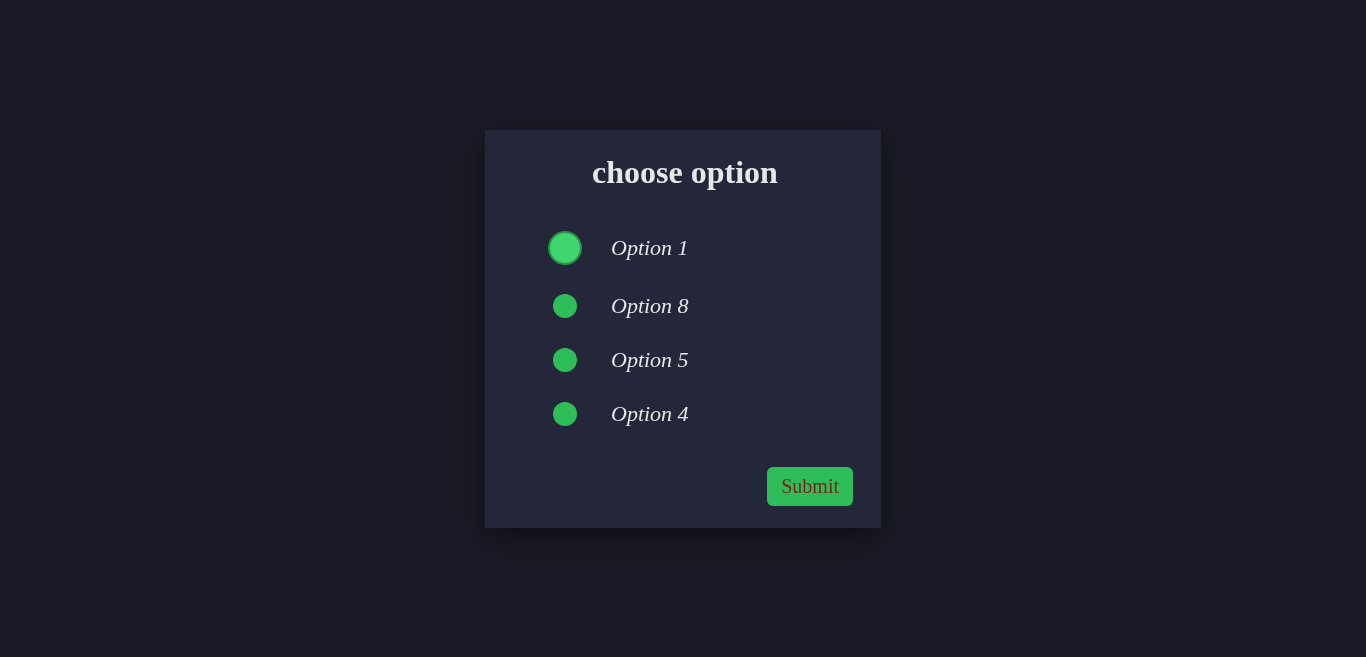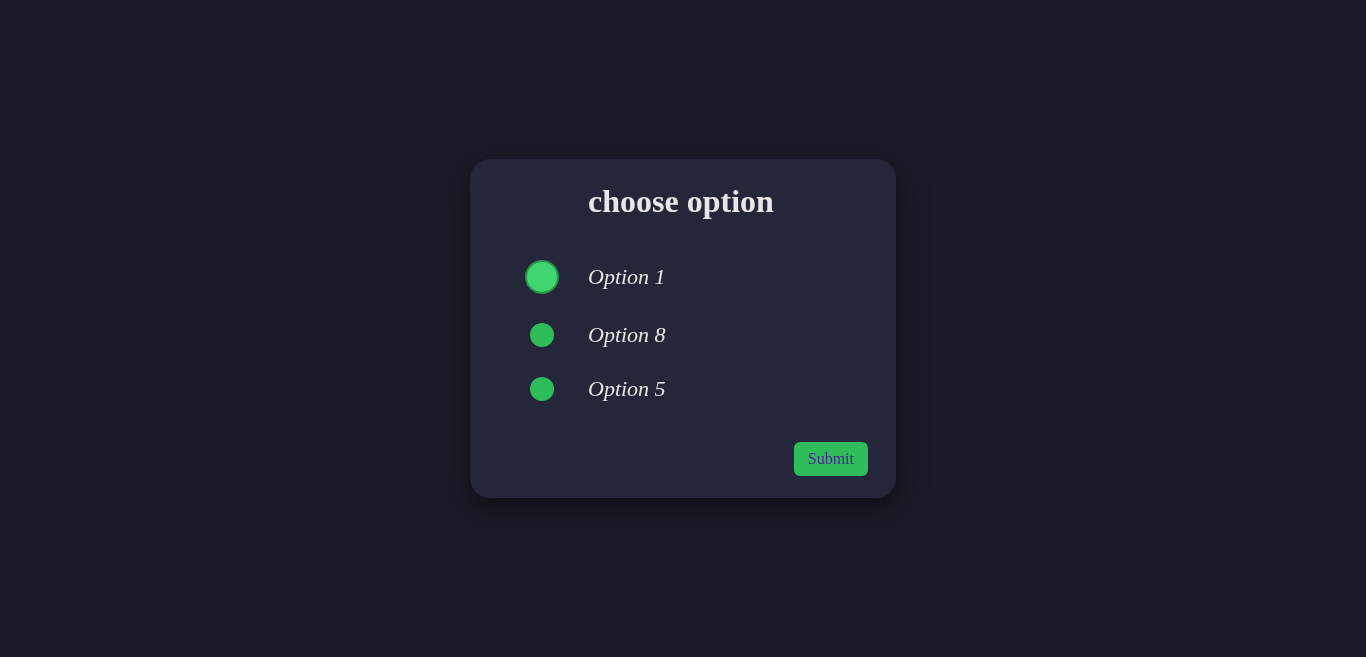--- a/index.html
+++ b/index.html
@@ -11,24 +11,24 @@
       width: 1366px;
       height: 657px;
       background-color: #1a1b26;
       display: flex;
       align-items: center;
       justify-content: center;
       font-family: "Comic Sans MS", "Comic Sans", cursive;
       color: #e0e0e0;
     }
     .card {
-      width: 426px;
+      width: 396px;
       background-color: #24273a;
-      border-radius: 20px;
-      padding: 24px 28px 22px 24px;
+      border-radius: 0;
+      padding: 24px 28px 22px 32px;
       box-shadow: 0 10px 30px rgba(0,0,0,0.5);
       position: relative;
     }
     .title {
       text-align: center;
       font-size: 32px;
       font-weight: bold;
       color: #e7e7e7;
       margin-bottom: 40px;
     }
@@ -64,25 +64,25 @@
       font-size: 22px;
       font-style: italic;
       color: #e6e6e6;
     }
     .submit-row {
       display: flex;
       justify-content: flex-end;
     }
     .submit-btn {
       background-color: #2ebd59;
-      color: #4c1d95;
+      color: #7f1d1d;
       border: none;
       border-radius: 6px;
       padding: 8px 14px;
-      font-size: 16px;
+      font-size: 20px;
       font-family: "Comic Sans MS", "Comic Sans", cursive;
       cursor: pointer;
     }
   </style>
 </head>
 <body>
 
 <div class="card">
   <h1 class="title">choose option</h1>
 
@@ -96,19 +96,23 @@
     <div class="option">
       <div class="radio"></div>
       <span class="option-label">Option 8</span>
     </div>
 
     <div class="option">
       <div class="radio"></div>
       <span class="option-label">Option 5</span>
     </div>
 
+    <div class="option">
+      <div class="radio"></div>
+      <span class="option-label">Option 4</span>
+    </div>
 
   </div>
 
   <div class="submit-row">
     <button class="submit-btn">Submit</button>
   </div>
 </div>
 
 </body></html>

